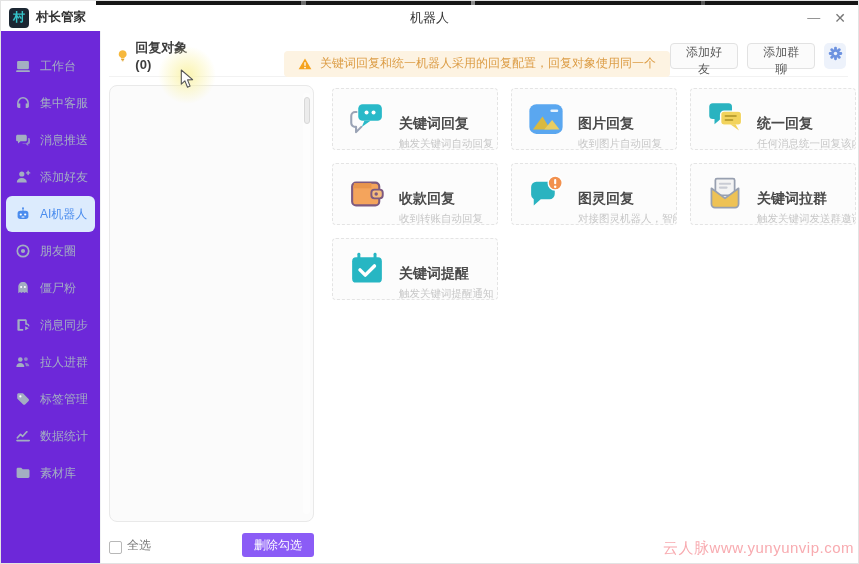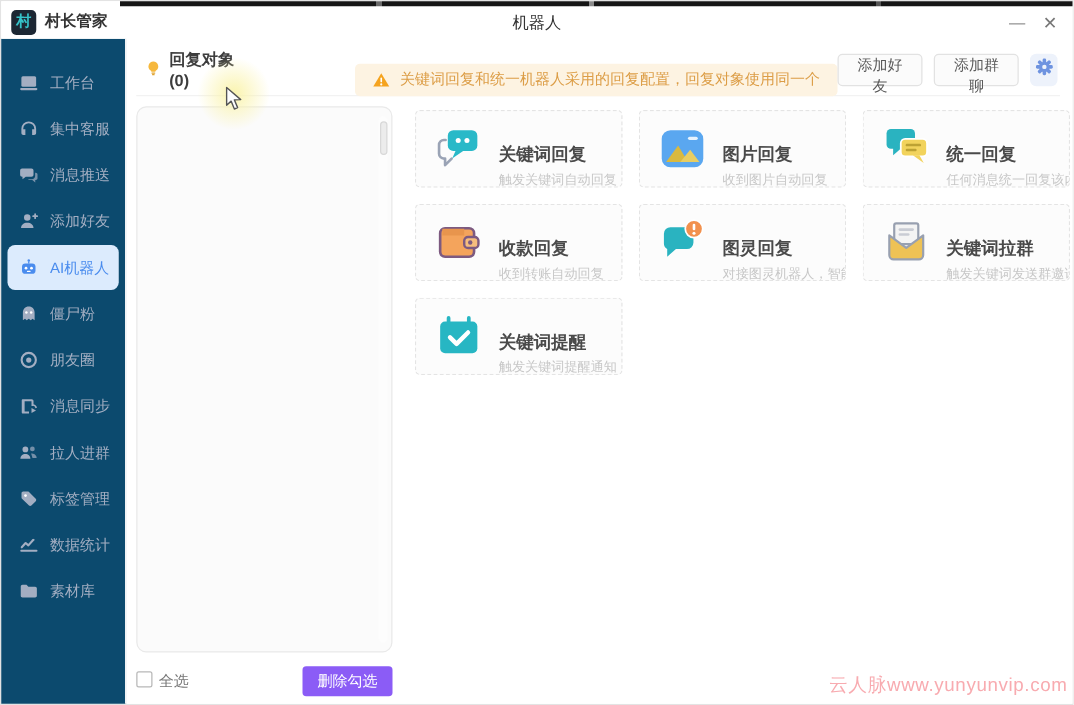--- a/index.html
+++ b/index.html
@@ -18,21 +18,21 @@
   .app-id{display:flex;align-items:center;gap:7px;padding-left:8px;}
   .app-logo{width:20px;height:20px;border-radius:4px;background:#1c2733;display:flex;
     align-items:center;justify-content:center;color:#35c3c9;font-size:12px;font-weight:bold;margin-top:3px;}
   .app-name{font-size:12.5px;font-weight:700;color:#333;margin-top:3px;font-family:Liberation Mono, monospace;}
   .win-title{position:absolute;left:0;right:0;text-align:center;font-size:13px;color:#333;margin-top:3px;pointer-events:none;}
   .win-controls{margin-left:auto;display:flex;align-items:center;gap:14px;padding-right:12px;margin-top:3px;}
   .win-btn{font-size:13px;color:#888;cursor:pointer;line-height:1;}
   .win-btn.close{font-size:14px;color:#777;}
 
   
-  .sidebar{position:absolute;top:30px;left:0;bottom:0;width:100px;background:#0c4a6e;
+  .sidebar{position:absolute;top:30px;left:0;bottom:0;width:100px;background:#6d28d9;
     border-right:1px solid #f1f2f4;box-sizing:border-box;padding-top:17px;}
   .side-item{height:36px;margin:0 5px 1px 5px;border-radius:6px;display:flex;align-items:center;
     gap:9px;padding-left:9px;color:#a3aec2;cursor:pointer;}
   .side-item .side-label{font-size:12px;white-space:nowrap;}
   .side-item .side-icon{width:16px;height:16px;display:flex;}
   .side-item .side-icon svg{width:16px;height:16px;fill:currentColor;}
   .side-item.active{background:#dcebfd;color:#4a8cee;}
 
   
   .main{position:absolute;top:30px;left:100px;right:0;bottom:0;background:#fff;}
@@ -53,21 +53,21 @@
   .gear-btn svg{width:17px;height:17px;}
 
   .content{display:flex;margin:8px 8px 0 8px;}
   .left-col{width:205px;flex:0 0 205px;display:flex;flex-direction:column;}
   .list-panel{position:relative;height:437px;background:#fbfbfb;border:1px solid #e9e9e9;
     border-radius:8px;box-sizing:border-box;}
   .scroll-track{position:absolute;top:7px;bottom:7px;right:3px;width:7px;border-radius:4px;background:#fdfdfd;}
   .scroll-thumb{position:absolute;top:4px;right:0;width:6px;height:27px;border-radius:3px;
     background:#ececec;border:1px solid #d8d8d8;box-sizing:border-box;}
   .list-footer{height:46px;display:flex;align-items:center;}
-  .select-all{display:flex;align-items:flex-start;gap:5px;cursor:pointer;}
+  .select-all{display:flex;align-items:flex-end;gap:5px;cursor:pointer;}
   .checkbox{width:13px;height:13px;border:1px solid #b8b8b8;border-radius:2px;background:#fff;box-sizing:border-box;}
   .select-all .sa-label{font-size:12px;color:#777;}
   .delete-btn{margin-left:auto;background:#8b5cf6;color:#fff;border:none;border-radius:3px;
     font-size:12px;height:24px;padding:0 12px;cursor:pointer;font-family:inherit;}
 
   
   .cards{margin-left:18px;margin-top:3px;display:grid;grid-template-columns:repeat(3,166px);
     gap:13px 13px;align-content:start;}
   .card{height:62px;background:#fcfcfc;border:1px dashed #e4e4e4;border-radius:4px;
     display:flex;align-items:center;padding:0 0 0 12px;box-sizing:border-box;cursor:pointer;}
@@ -150,35 +150,35 @@
             <circle cx="5.8" cy="8.5" r="1.1" fill="#fff"></circle>
             <circle cx="10.2" cy="8.5" r="1.1" fill="#fff"></circle>
             <rect x="6.5" y="10.6" width="3" height="1" rx=".5" fill="#fff"></rect>
           </svg>
         </span>
         <span class="side-label">AI机器人</span>
       </div>
       <div class="side-item">
         <span class="side-icon">
           <svg viewBox="0 0 16 16">
+            <circle cx="8" cy="8" r="5.7" fill="none" stroke="currentColor" stroke-width="1.7"></circle>
+            <circle cx="8" cy="8" r="2.1"></circle>
+          </svg>
+        </span>
+        <span class="side-label">朋友圈</span>
+      </div>
+      <div class="side-item">
+        <span class="side-icon">
+          <svg viewBox="0 0 16 16">
             <path d="M8 2.1c-2.9 0-4.7 2.1-4.7 5v6.1l1.7-1.3 1.4 1.2 1.6-1.2 1.6 1.2 1.4-1.2 1.7 1.3V7.1c0-2.9-1.8-5-4.7-5z"></path>
             <circle cx="6.1" cy="7" r="1" fill="#fff"></circle>
             <circle cx="9.9" cy="7" r="1" fill="#fff"></circle>
           </svg>
         </span>
         <span class="side-label">僵尸粉</span>
-      </div>
-      <div class="side-item">
-        <span class="side-icon">
-          <svg viewBox="0 0 16 16">
-            <circle cx="8" cy="8" r="5.7" fill="none" stroke="currentColor" stroke-width="1.7"></circle>
-            <circle cx="8" cy="8" r="2.1"></circle>
-          </svg>
-        </span>
-        <span class="side-label">朋友圈</span>
       </div>
       <div class="side-item">
         <span class="side-icon">
           <svg viewBox="0 0 16 16">
             <path d="M3.2 2.3h7.2c.8 0 1.4.6 1.4 1.4v4h-1.6V3.9H4.7v8.2h3.5v1.6H3.2c-.5 0-.8-.4-.8-.8V3.1c0-.4.3-.8.8-.8z"></path>
             <path d="M10.2 9.3l3.6 2-3.6 2z"></path>
             <path d="M14 9.4a3.1 3.1 0 0 0-3-2.5" fill="none" stroke="currentColor" stroke-width="1.2"></path>
           </svg>
         </span>
         <span class="side-label">消息同步</span>

